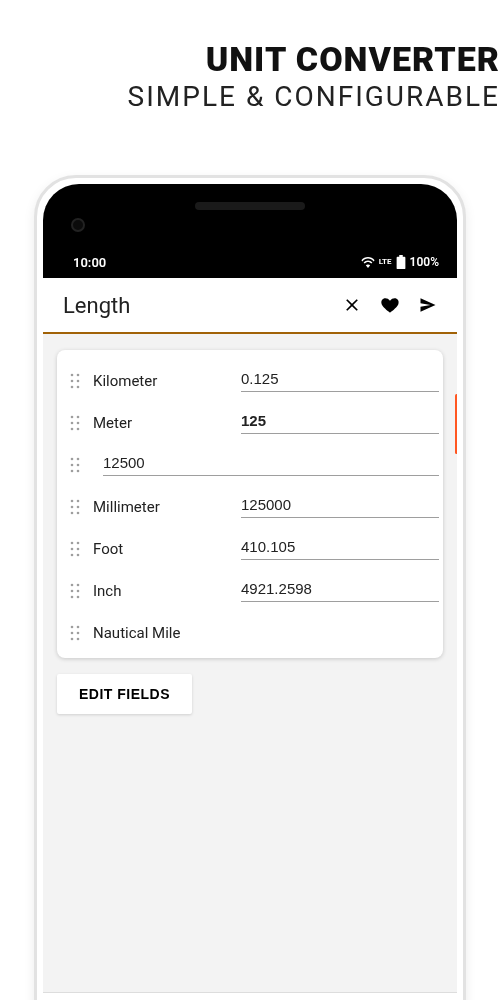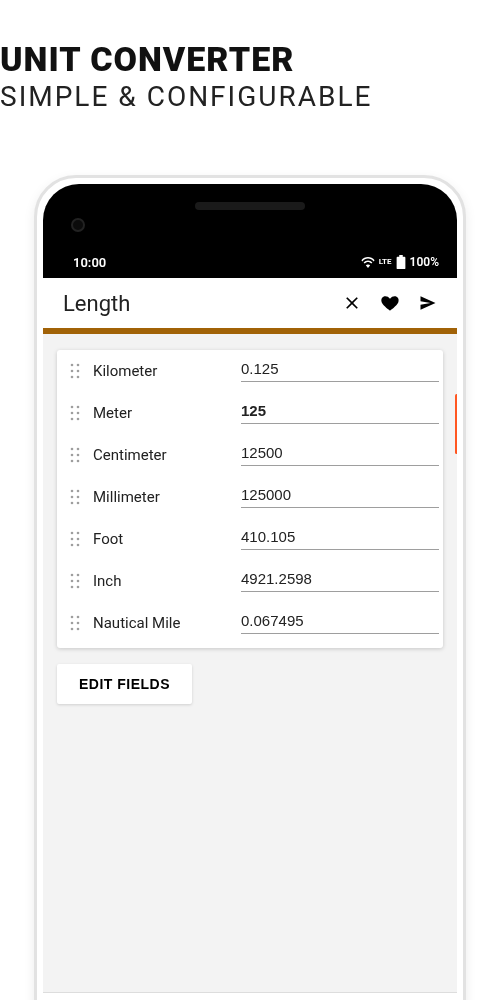--- a/index.html
+++ b/index.html
@@ -6,21 +6,21 @@
   body {
     width: 500px;
     height: 1000px;
     background: #ffffff;
     font-family: -apple-system, BlinkMacSystemFont, "Segoe UI", Roboto, Arial, sans-serif;
     overflow: hidden;
     position: relative;
   }
 
   .promo-title {
-    text-align: left;
+    text-align: right;
     padding-top: 42px;
     letter-spacing: 1px;
   }
   .promo-line1 {
     font-size: 34px;
     font-weight: 900;
     color: #111;
     line-height: 1.05;
   }
   .promo-line2 {
@@ -103,21 +103,21 @@
     display: flex;
     flex-direction: column;
   }
 
   .app-bar {
     background: #fff;
     height: 56px;
     display: flex;
     align-items: center;
     padding: 0 14px;
-    border-bottom: 6px solid #a16207;
+    border-bottom: 2px solid #a16207;
     gap: 8px;
   }
   .app-title {
     flex: 1;
     font-size: 22px;
     font-weight: 400;
     color: #222;
     padding-left: 6px;
   }
   .app-bar .icon {
@@ -130,23 +130,23 @@
   }
 
   .content {
     flex: 1;
     padding: 16px 14px;
     position: relative;
   }
 
   .card {
     background: #fff;
-    border-radius: 3px;
+    border-radius: 8px;
     box-shadow: 0 1px 4px rgba(0,0,0,0.18);
-    padding: 0 14px 4px 10px;
+    padding: 10px 14px 4px 10px;
   }
 
   .row {
     display: flex;
     align-items: center;
     height: 42px;
     gap: 10px;
   }
   .drag-handle {
     color: #9e9e9e;
@@ -298,21 +298,20 @@
               <div class="drag-handle">
                 <svg width="10" height="16" viewBox="0 0 10 16">
                   <circle cx="2" cy="2" r="1.3" fill="#9e9e9e"></circle>
                   <circle cx="8" cy="2" r="1.3" fill="#9e9e9e"></circle>
                   <circle cx="2" cy="8" r="1.3" fill="#9e9e9e"></circle>
                   <circle cx="8" cy="8" r="1.3" fill="#9e9e9e"></circle>
                   <circle cx="2" cy="14" r="1.3" fill="#9e9e9e"></circle>
                   <circle cx="8" cy="14" r="1.3" fill="#9e9e9e"></circle>
                 </svg>
               </div>
-              <div class="unit-label">Centimeter</div>
               <div class="value-wrap"><input class="value-input" type="text" value="12500" style=""></div>
             </div>
             <div class="row">
               <div class="drag-handle">
                 <svg width="10" height="16" viewBox="0 0 10 16">
                   <circle cx="2" cy="2" r="1.3" fill="#9e9e9e"></circle>
                   <circle cx="8" cy="2" r="1.3" fill="#9e9e9e"></circle>
                   <circle cx="2" cy="8" r="1.3" fill="#9e9e9e"></circle>
                   <circle cx="8" cy="8" r="1.3" fill="#9e9e9e"></circle>
                   <circle cx="2" cy="14" r="1.3" fill="#9e9e9e"></circle>
@@ -355,21 +354,20 @@
                 <svg width="10" height="16" viewBox="0 0 10 16">
                   <circle cx="2" cy="2" r="1.3" fill="#9e9e9e"></circle>
                   <circle cx="8" cy="2" r="1.3" fill="#9e9e9e"></circle>
                   <circle cx="2" cy="8" r="1.3" fill="#9e9e9e"></circle>
                   <circle cx="8" cy="8" r="1.3" fill="#9e9e9e"></circle>
                   <circle cx="2" cy="14" r="1.3" fill="#9e9e9e"></circle>
                   <circle cx="8" cy="14" r="1.3" fill="#9e9e9e"></circle>
                 </svg>
               </div>
               <div class="unit-label">Nautical Mile</div>
-              <div class="value-wrap"><input class="value-input" type="text" value="0.067495" style=""></div>
             </div>
           </div>
 
         <button class="edit-fields">EDIT FIELDS</button>
       </div>
 
       <div class="bottom-nav">
         
         
         

